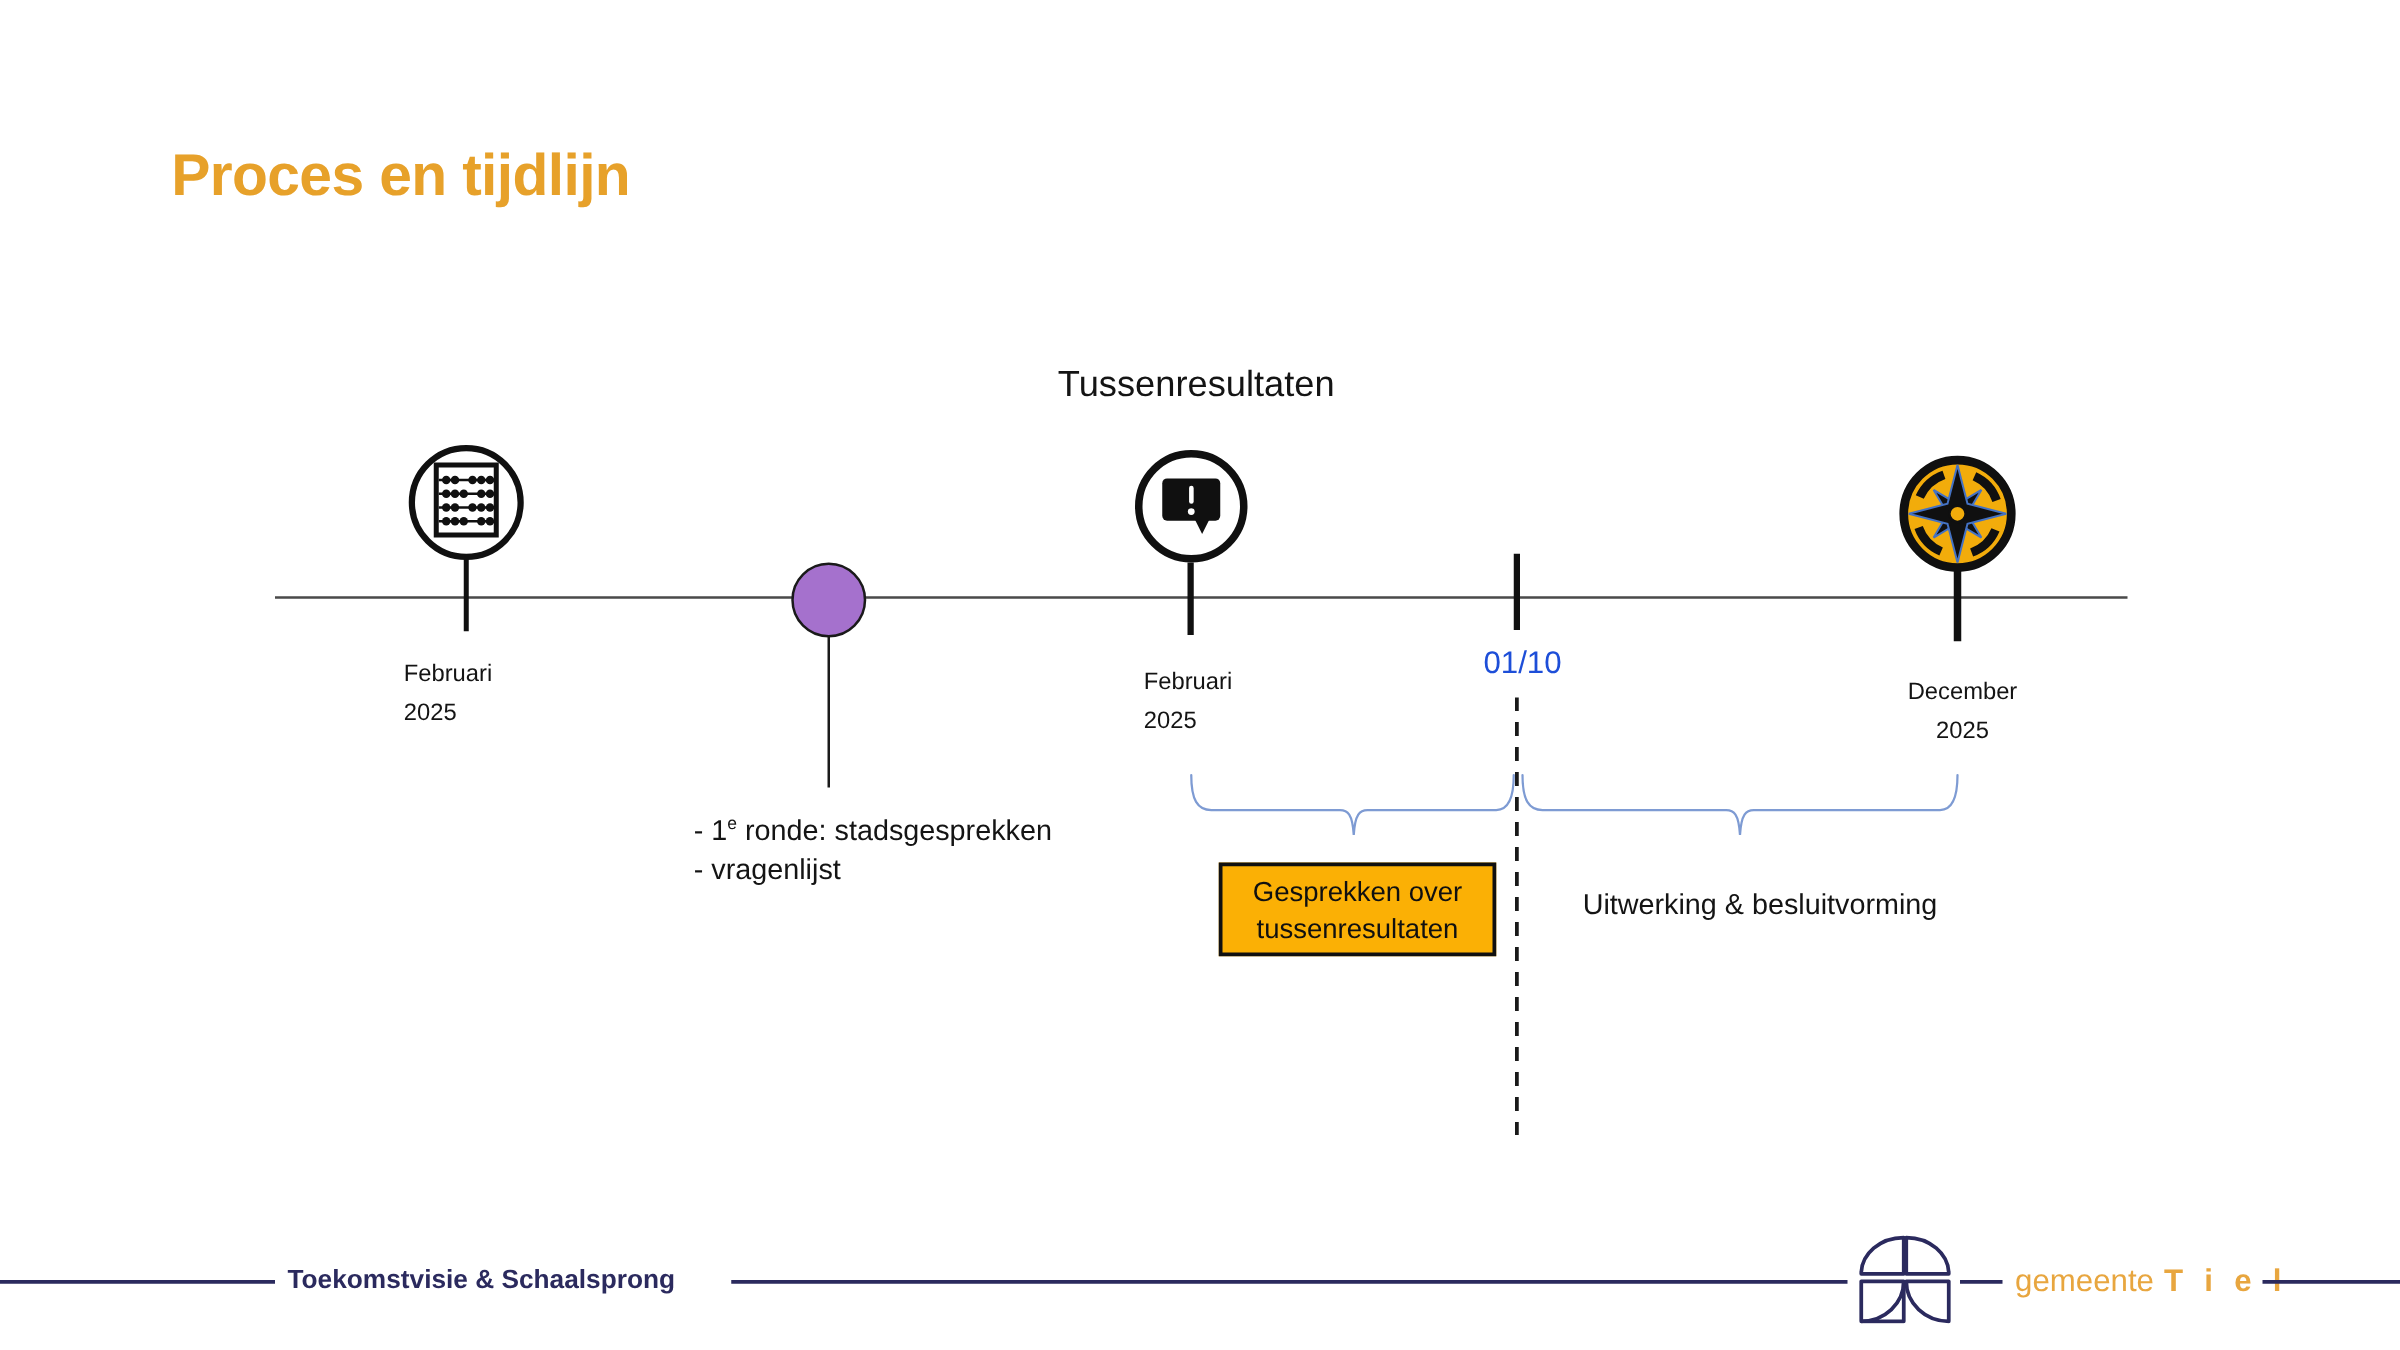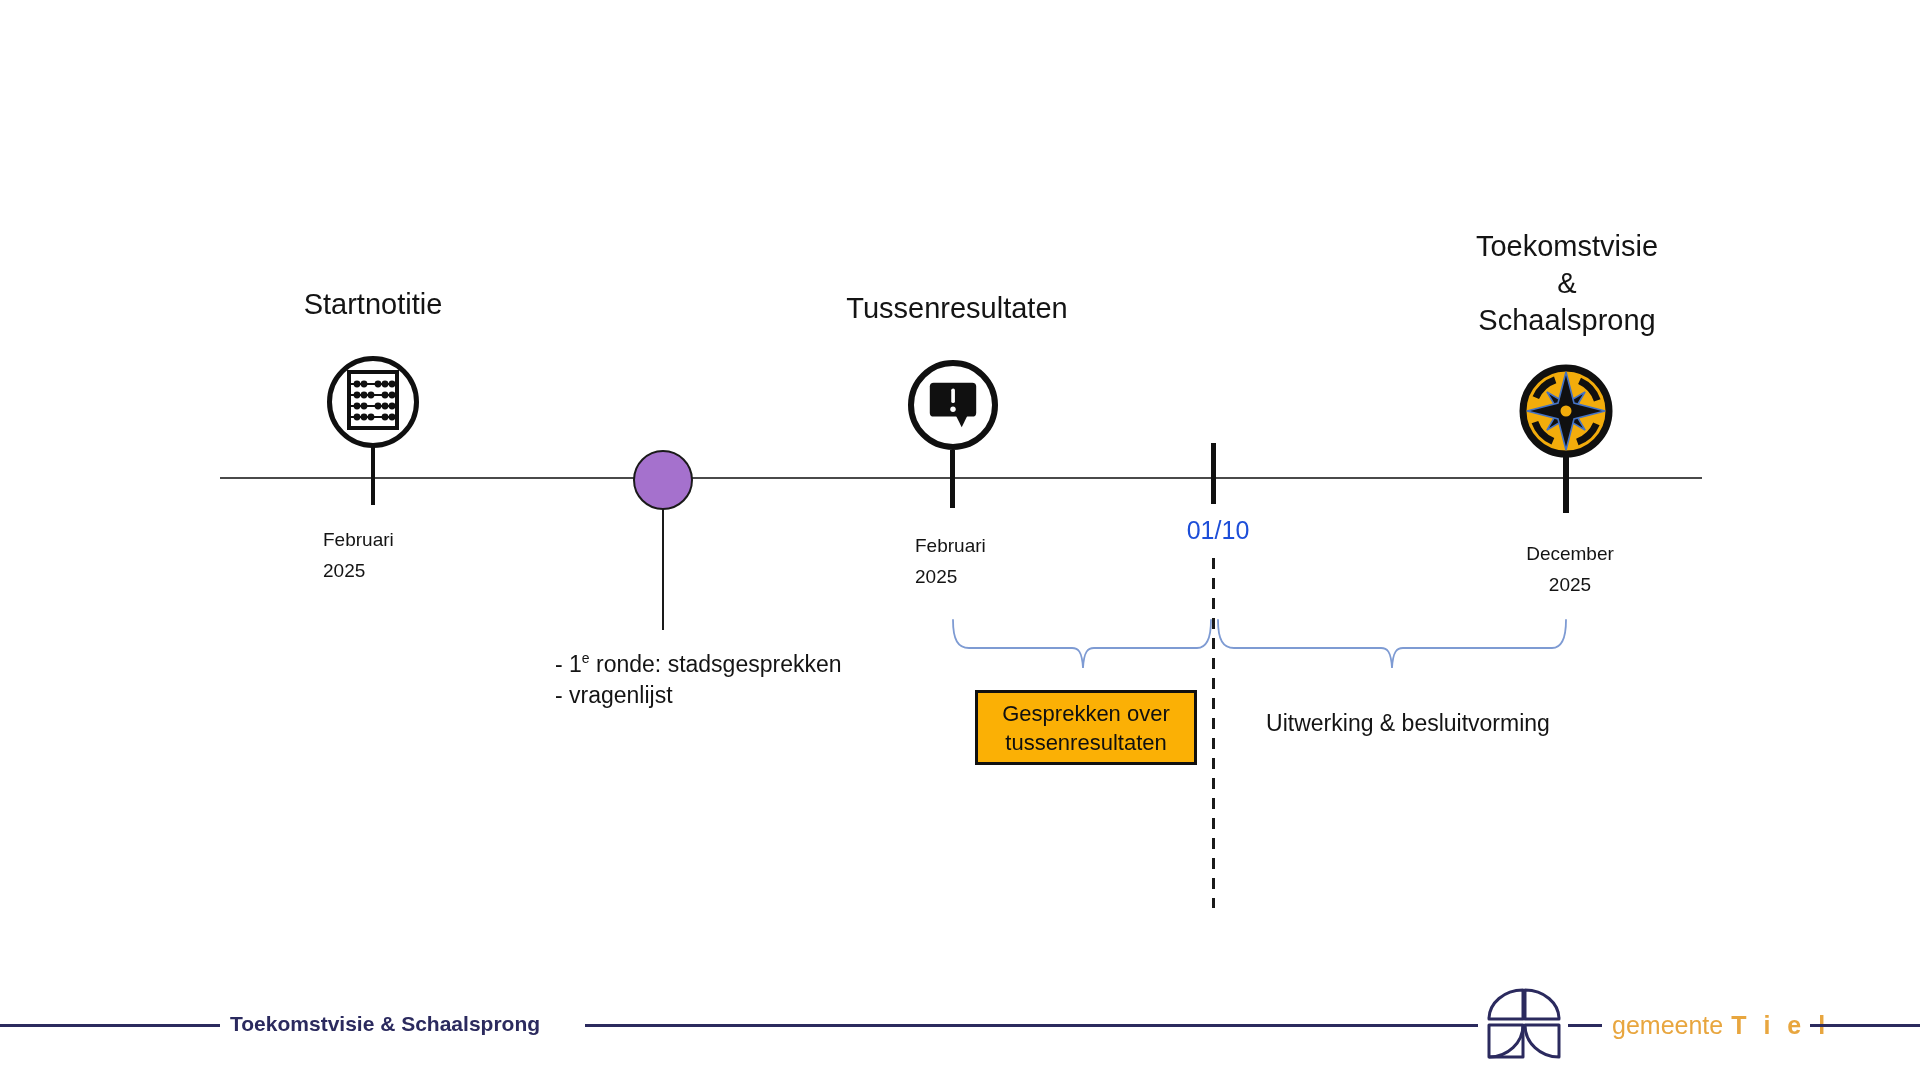--- a/index.html
+++ b/index.html
@@ -58,24 +58,24 @@
   .f-line{background:#2B2A5E;height:3px;top:1024px;}
   .f-title{left:230px;top:1012px;width:350px;text-align:left;font-size:21px;font-weight:600;color:#2B2A5E;}
   .brand{left:1612px;top:1011px;width:200px;font-size:25px;color:#E8A63F;white-space:nowrap;}
   .brand .nm{font-weight:bold;letter-spacing:5px;margin-left:8px;}
 </style>
 </head>
 <body>
 
 <div class="stage">
 
+  <div class="abs slide-title">Proces en tijdlijn</div>
 
   <div class="abs tl-line"></div>
 
-  <div class="abs ms-label" style="left:223px;top:286px;width:300px;">Startnotitie</div>
   <div class="abs ms-circle" style="left:327px;top:356px;width:92px;height:92px;">
     <span>
       <svg width="54" height="62" viewBox="0 0 54 62">
         <rect x="3" y="3" width="48" height="56" fill="none" stroke="#101010" stroke-width="4"></rect>
         <g stroke="#101010" stroke-width="2">
           <line x1="5" y1="15" x2="49" y2="15"></line>
             <line x1="5" y1="26" x2="49" y2="26"></line>
           <line x1="5" y1="37" x2="49" y2="37"></line>
             <line x1="5" y1="48" x2="49" y2="48"></line>
         </g>
@@ -132,25 +132,20 @@
   <div class="abs date" style="left:915px;top:530px;">
     <span>Februari</span><br>
     <span>2025</span>
   </div>
 
   <div class="abs tick-bar"></div>
   <div class="abs tick-label">01/10</div>
 
   <div class="abs dashed-v"></div>
 
-  <div class="abs ms-label" style="left:1417px;top:228px;width:300px;">
-    <span>Toekomstvisie</span><br>
-    <span>&amp;</span><br>
-    <span>Schaalsprong</span>
-  </div>
   <div class="abs" style="left:1519px;top:364px;width:94px;height:94px;">
     <svg width="94" height="94" viewBox="0 0 94 94">
       <circle cx="47" cy="47" r="43" fill="#F2AC0B" stroke="#101010" stroke-width="7"></circle>
       <circle cx="47" cy="47" r="33" fill="none" stroke="#101010" stroke-width="7" stroke-dasharray="27 25" transform="rotate(23 47 47)"></circle>
       <path d="M47 20 L52.5 41.5 L74 47 L52.5 52.5 L47 74 L41.5 52.5 L20 47 L41.5 41.5 Z" fill="#101010" stroke="#4472C4" stroke-width="1.6" transform="rotate(45 47 47)"></path>
       <path d="M47 8 L55 39 L86 47 L55 55 L47 86 L39 55 L8 47 L39 39 Z" fill="#101010" stroke="#4472C4" stroke-width="1.6"></path>
       <circle cx="47" cy="47" r="6.5" fill="#F2AC0B" stroke="#101010" stroke-width="2"></circle>
     </svg>
   </div>
   <div class="abs stem" style="left:1563px;top:455px;width:6px;height:58px;"></div>

